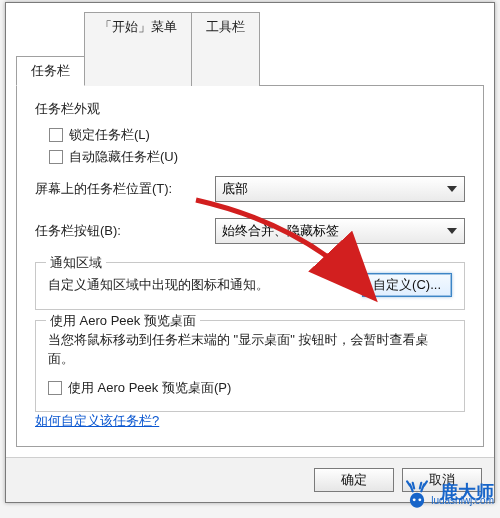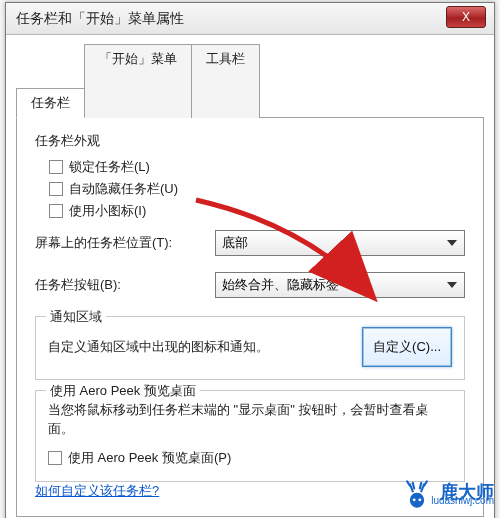--- a/index.html
+++ b/index.html
@@ -125,21 +125,21 @@
     background:#fff;
     padding:0 4px;
     color:#222;
   }
   .note { color:#222; line-height:1.45; }
   .btn {
     display:inline-flex;
     align-items:center;justify-content:center;
     border:1px solid #7a7a7a;
     background:linear-gradient(#fefefe,#e6e6e6);
-    height:40px;
+    height:24px;
     padding:0 10px;
     color:#111;
     font-family:inherit;
     font-size:13px;
   }
   .btn-highlight {
     border:1px solid #3d85c6;
     box-shadow:0 0 0 1px rgba(61,133,198,.45) inset, 0 0 3px rgba(61,133,198,.5);
     background:linear-gradient(#f4faff,#e0efff);
   }
@@ -178,49 +178,39 @@
     left:180px; top:192px;
     width:200px; height:120px;
     pointer-events:none;
   }
   .pointer-arrow svg { width:100%;height:100%; overflow:visible; }
 </style>
 </head>
 <body>
 
 <div class="window">
-  <div class="titlebar">
-    <div class="title">任务栏和「开始」菜单属性</div>
-    <div class="close-btn">
-      <span>X</span>
-    </div>
-  </div>
 
   <div class="body-area">
     <div class="tabs">
       <div class="tab active"><span>任务栏</span></div>
       <div class="tab"><span>「开始」菜单</span></div>
       <div class="tab"><span>工具栏</span></div>
     </div>
 
     <div class="tabpage">
 
       <div class="section-label">任务栏外观</div>
 
       <div class="chk-row">
         <div class="chk"></div>
         <span>锁定任务栏(L)</span>
       </div>
       <div class="chk-row">
         <div class="chk"></div>
         <span>自动隐藏任务栏(U)</span>
-      </div>
-      <div class="chk-row">
-        <div class="chk"></div>
-        <span>使用小图标(I)</span>
       </div>
 
       <div class="form-row">
         <div class="form-label">屏幕上的任务栏位置(T):</div>
         <div class="select">
           <span>底部</span>
           <span class="arrow">
             <svg viewBox="0 0 10 6">
                 <path d="M0 0 L5 6 L10 0 Z" fill="#333"></path>
               </svg>

